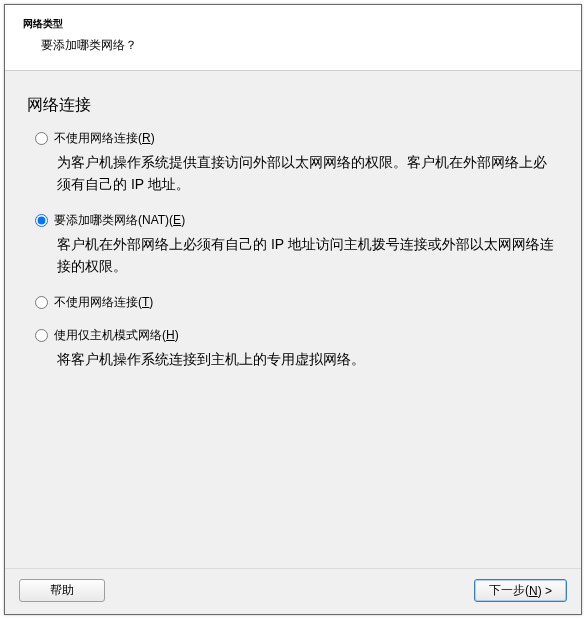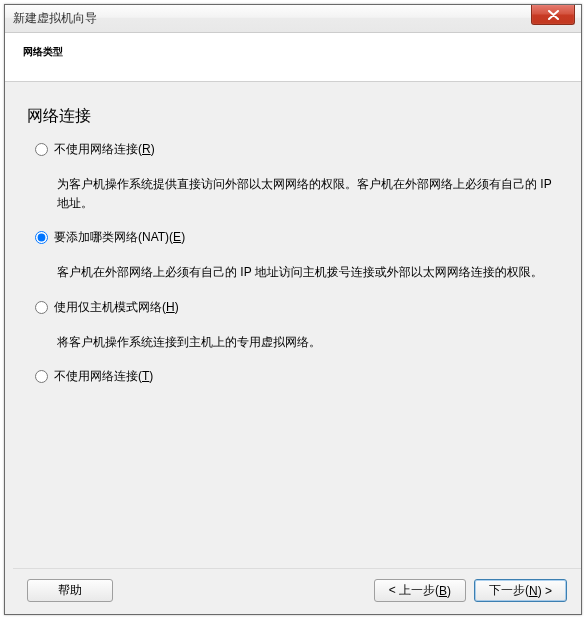--- a/index.html
+++ b/index.html
@@ -82,30 +82,30 @@
     .radio {
       width: 13px;
       height: 13px;
       margin: 0 6px 0 0;
       vertical-align: middle;
     }
     .option-label {
       font-size: 12px;
     }
     .option-desc {
-      font-size: 12px;
+      font-size: 14px;
       padding-left: 22px;
-      margin-top: 17px;
+      margin-top: 4px;
       line-height: 1.6;
     }
     .u { text-decoration: underline; }
     .button-bar {
       position: absolute;
       bottom: 0;
-      left: 8px;
+      left: 0;
       right: 0;
       padding: 10px 14px 12px 14px;
       border-top: 1px solid #dcdcdc;
       display: flex;
       align-items: center;
     }
     .btn {
       height: 23px;
       padding: 0 14px;
       font-size: 12px;
@@ -124,31 +124,24 @@
       box-shadow: inset 0 0 0 1px rgba(120,180,230,0.6);
     }
     .spacer { flex: 1; }
     .btn + .btn { margin-left: 8px; }
   </style>
 </head>
 <body>
 
 <div class="window">
 
-  <div class="title-bar">
-    <span class="title-text">新建虚拟机向导</span>
-    <div class="close-btn">
-      <svg width="11" height="10" viewBox="0 0 11 10">
-        <path d="M1 1 L10 9 M10 1 L1 9" stroke="#fff" stroke-width="2" stroke-linecap="round"></path>
-      </svg>
-    </div>
-  </div>
 
   <div class="header-panel">
     <div class="header-title">网络类型</div>
+    <div class="header-sub">要添加哪类网络？</div>
   </div>
 
   <div class="body-panel">
     <div class="group-label">网络连接</div>
 
     <div class="option">
       <label class="option-row">
         <input type="radio" class="radio" name="net" style="">
         <span class="option-label"><span>不使用网络连接(</span><span class="u">R</span><span>)</span></span>
       </label>
@@ -159,42 +152,37 @@
       <label class="option-row">
         <input type="radio" class="radio" name="net" checked="" style="">
         <span class="option-label"><span>要添加哪类网络(NAT)(</span><span class="u">E</span><span>)</span></span>
       </label>
       <div class="option-desc">客户机在外部网络上必须有自己的 IP 地址访问主机拨号连接或外部以太网网络连接的权限。</div>
     </div>
 
     <div class="option">
       <label class="option-row">
         <input type="radio" class="radio" name="net" style="">
-        <span class="option-label"><span>使用仅主机模式网络(</span><span class="u">H</span><span>)</span></span>
+        <span class="option-label"><span>不使用网络连接(</span><span class="u">T</span><span>)</span></span>
       </label>
-      <div class="option-desc">将客户机操作系统连接到主机上的专用虚拟网络。</div>
     </div>
 
     <div class="option">
       <label class="option-row">
         <input type="radio" class="radio" name="net" style="">
-        <span class="option-label"><span>不使用网络连接(</span><span class="u">T</span><span>)</span></span>
+        <span class="option-label"><span>使用仅主机模式网络(</span><span class="u">H</span><span>)</span></span>
       </label>
+      <div class="option-desc">将客户机操作系统连接到主机上的专用虚拟网络。</div>
     </div>
 
   </div>
 
   <div class="button-bar">
     <button class="btn">帮助</button>
     <div class="spacer"></div>
-    <button class="btn">
-        <span>&lt; 上一步(</span>
-        <span class="u">B</span>
-        <span>)</span>
-      </button>
     <button class="btn default">
         <span>下一步(</span>
         <span class="u">N</span>
         <span>) &gt;</span>
       </button>
   </div>
 
 </div>
 
 </body></html>

